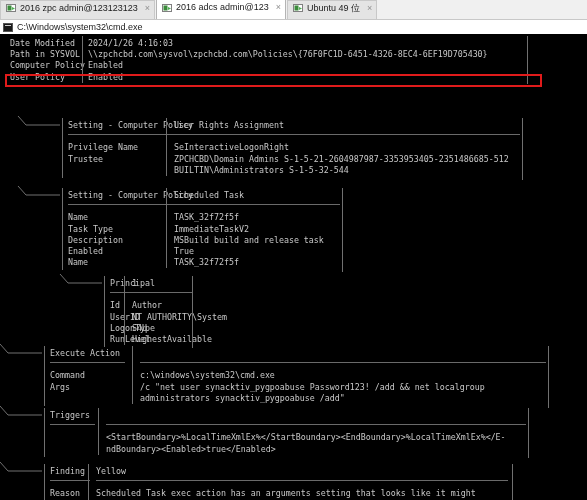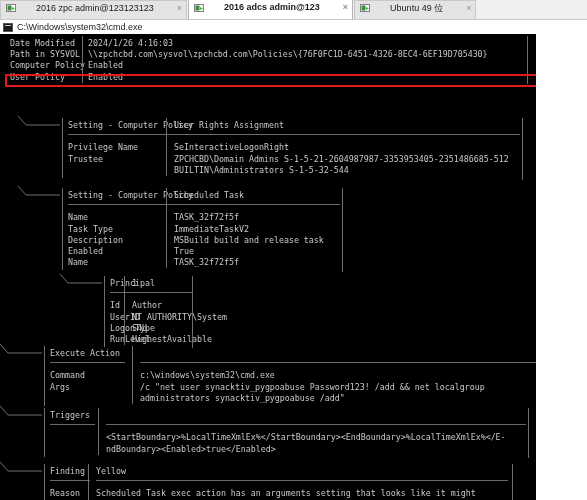--- a/index.html
+++ b/index.html
@@ -20,36 +20,36 @@
     background: #f0f0f0;
     border-bottom: 1px solid #c8c8c8;
     display: flex;
     align-items: flex-end;
     box-sizing: border-box;
   }
   .tab {
     height: 19px;
     display: flex;
     align-items: center;
-    gap: 20px;
+    gap: 4px;
     padding: 0 4px 4px 5px;
     font-size: 9px;
     color: #1a1a1a;
     background: #e4e4e4;
     border: 1px solid #c8c8c8;
     border-bottom: none;
     box-sizing: border-box;
     white-space: nowrap;
     position: relative;
     margin-right: 1px;
     text-align: right;
   }
   .tab.active {
     background: #ffffff;
-    font-weight: bold;
+    font-weight: normal;
     height: 20px;
     border-color: #b4b4b4;
   }
   .tab-icon {
     width: 10px;
     height: 10px;
     flex: 0 0 auto;
     display: inline-block;
   }
   .tab-label { line-height: 1; }
@@ -88,21 +88,21 @@
   }
   .titlebar-text {
     font-size: 9px;
     color: #1a1a1a;
     white-space: nowrap;
   }
 
   
   .terminal {
     position: relative;
-    width: 536px;
+    width: 587px;
     height: 466px;
     background: #000000;
     color: #c8c8c8;
     font-family: "DejaVu Sans Mono", "Liberation Mono", monospace;
     font-size: 8.3px;
     line-height: 11.2px;
     overflow: hidden;
     white-space: pre;
     letter-spacing: 0px;
     padding: 0;

